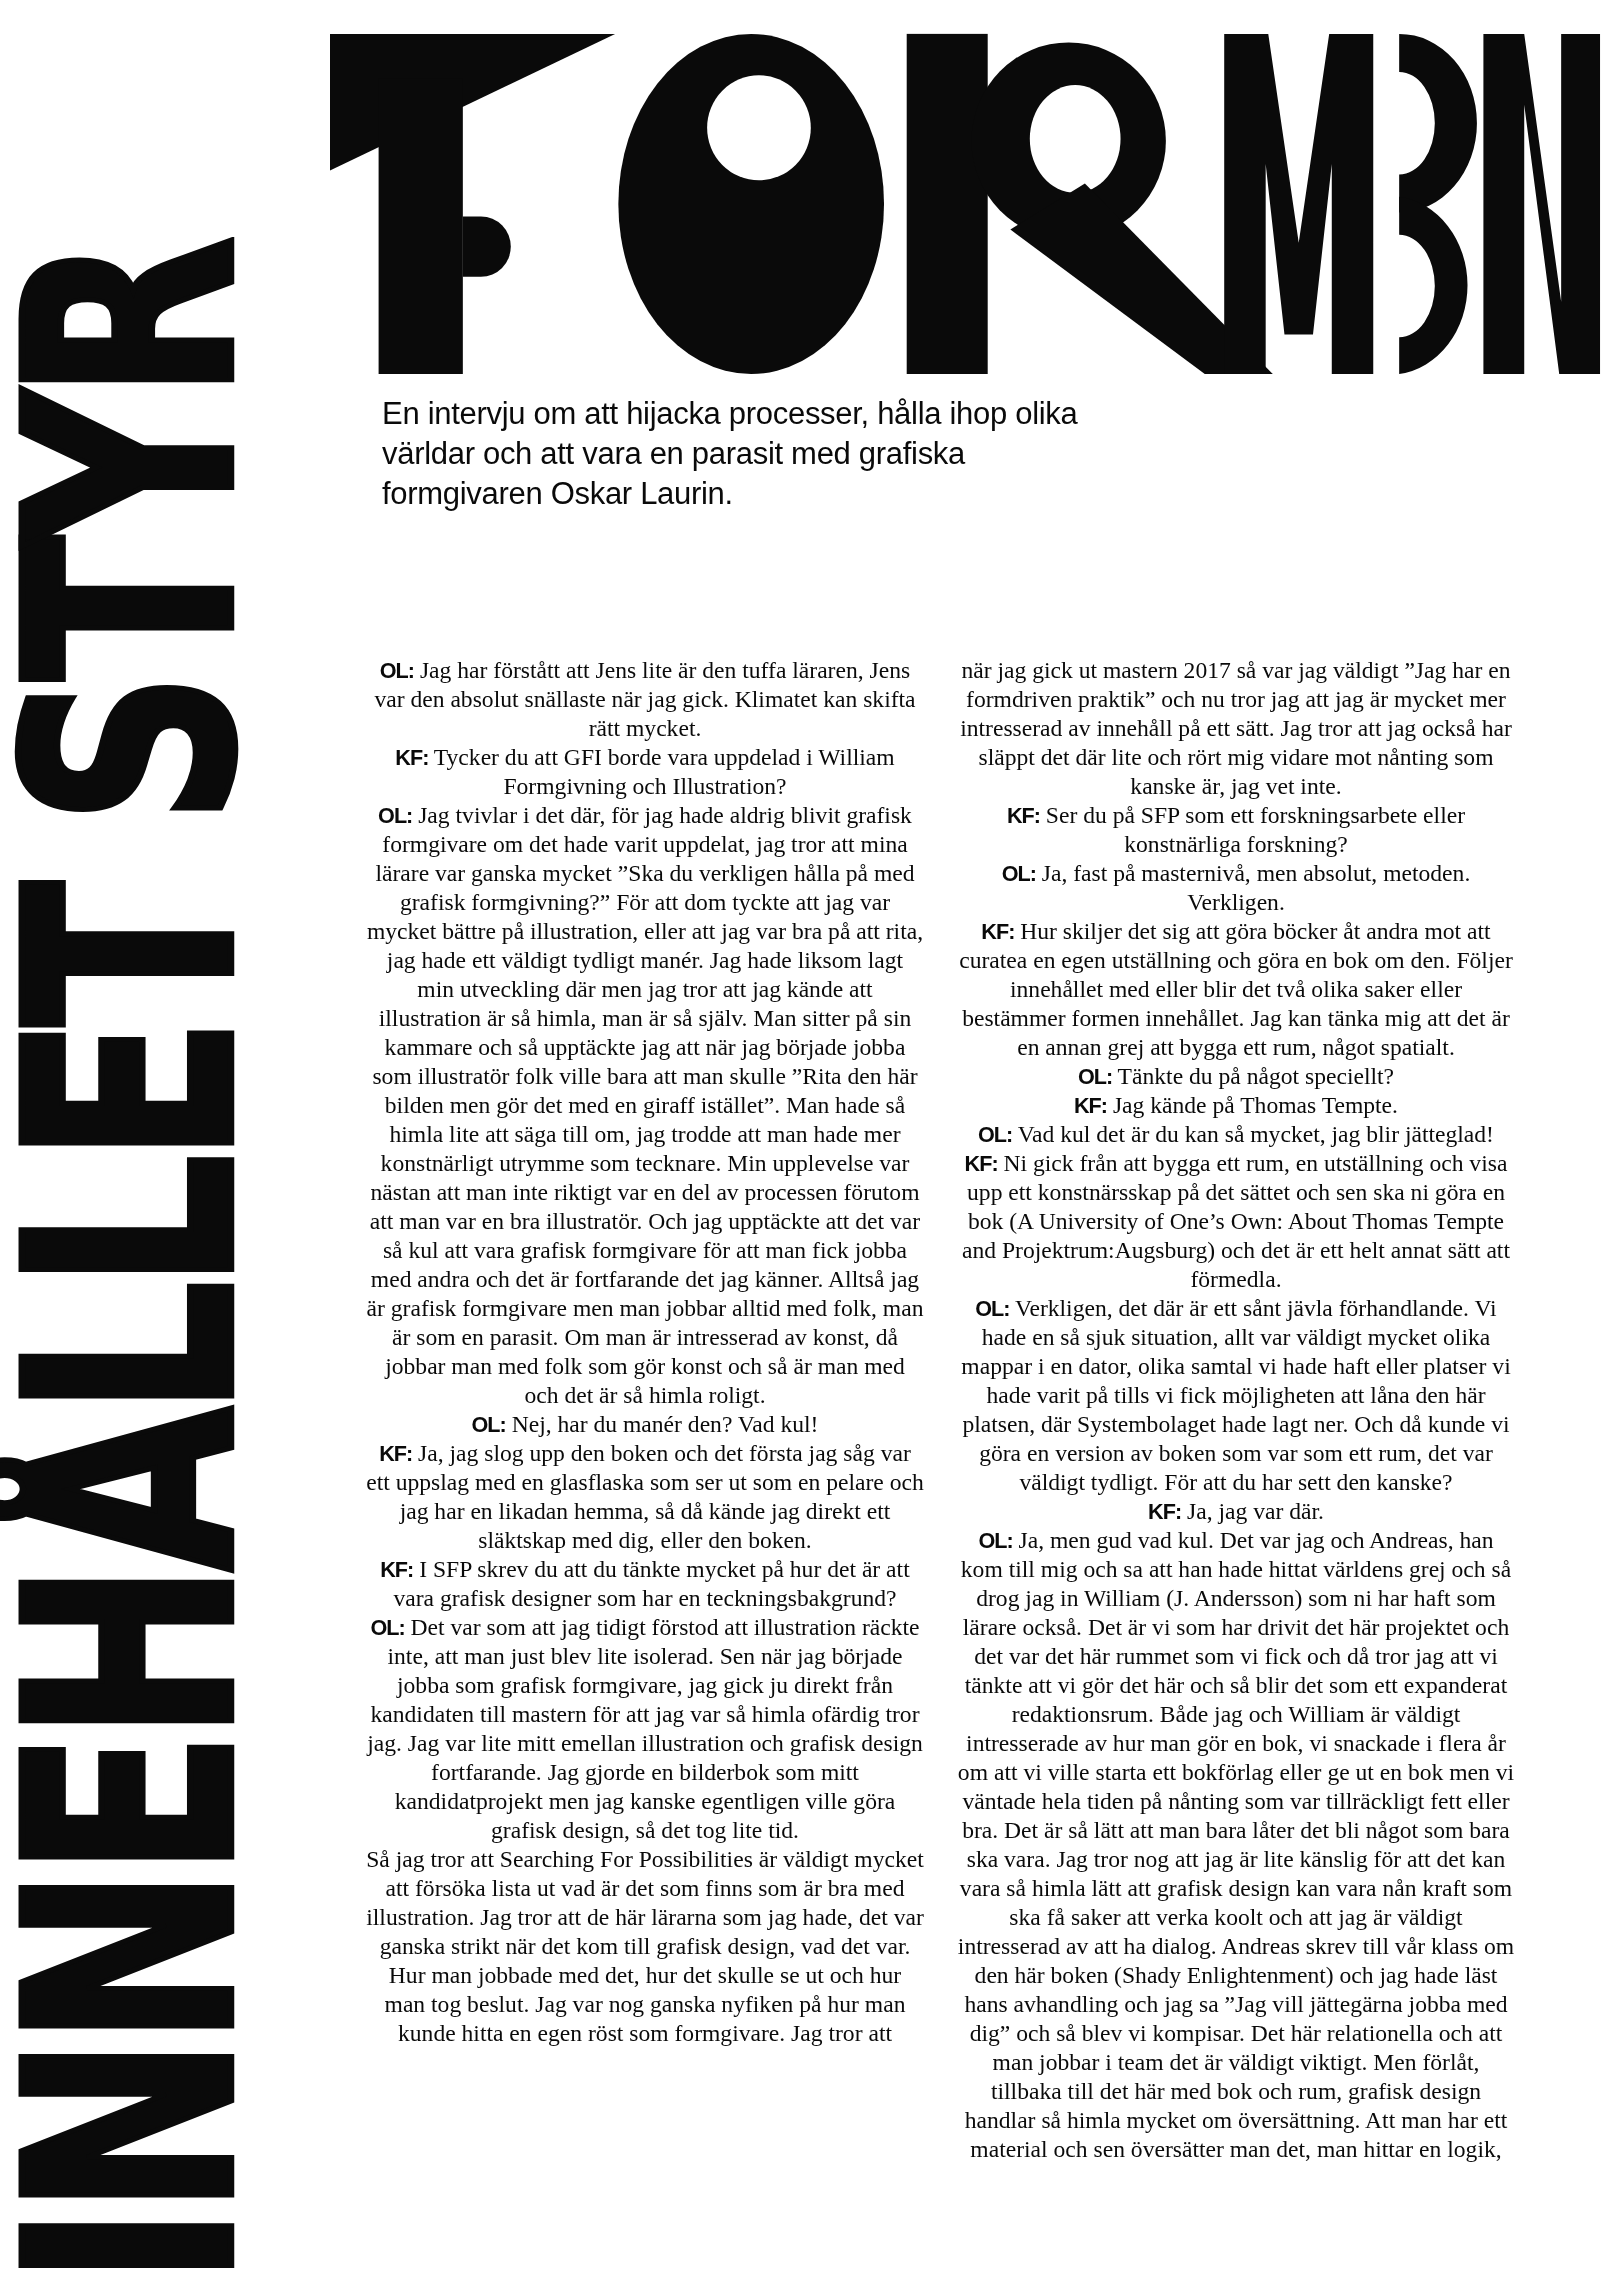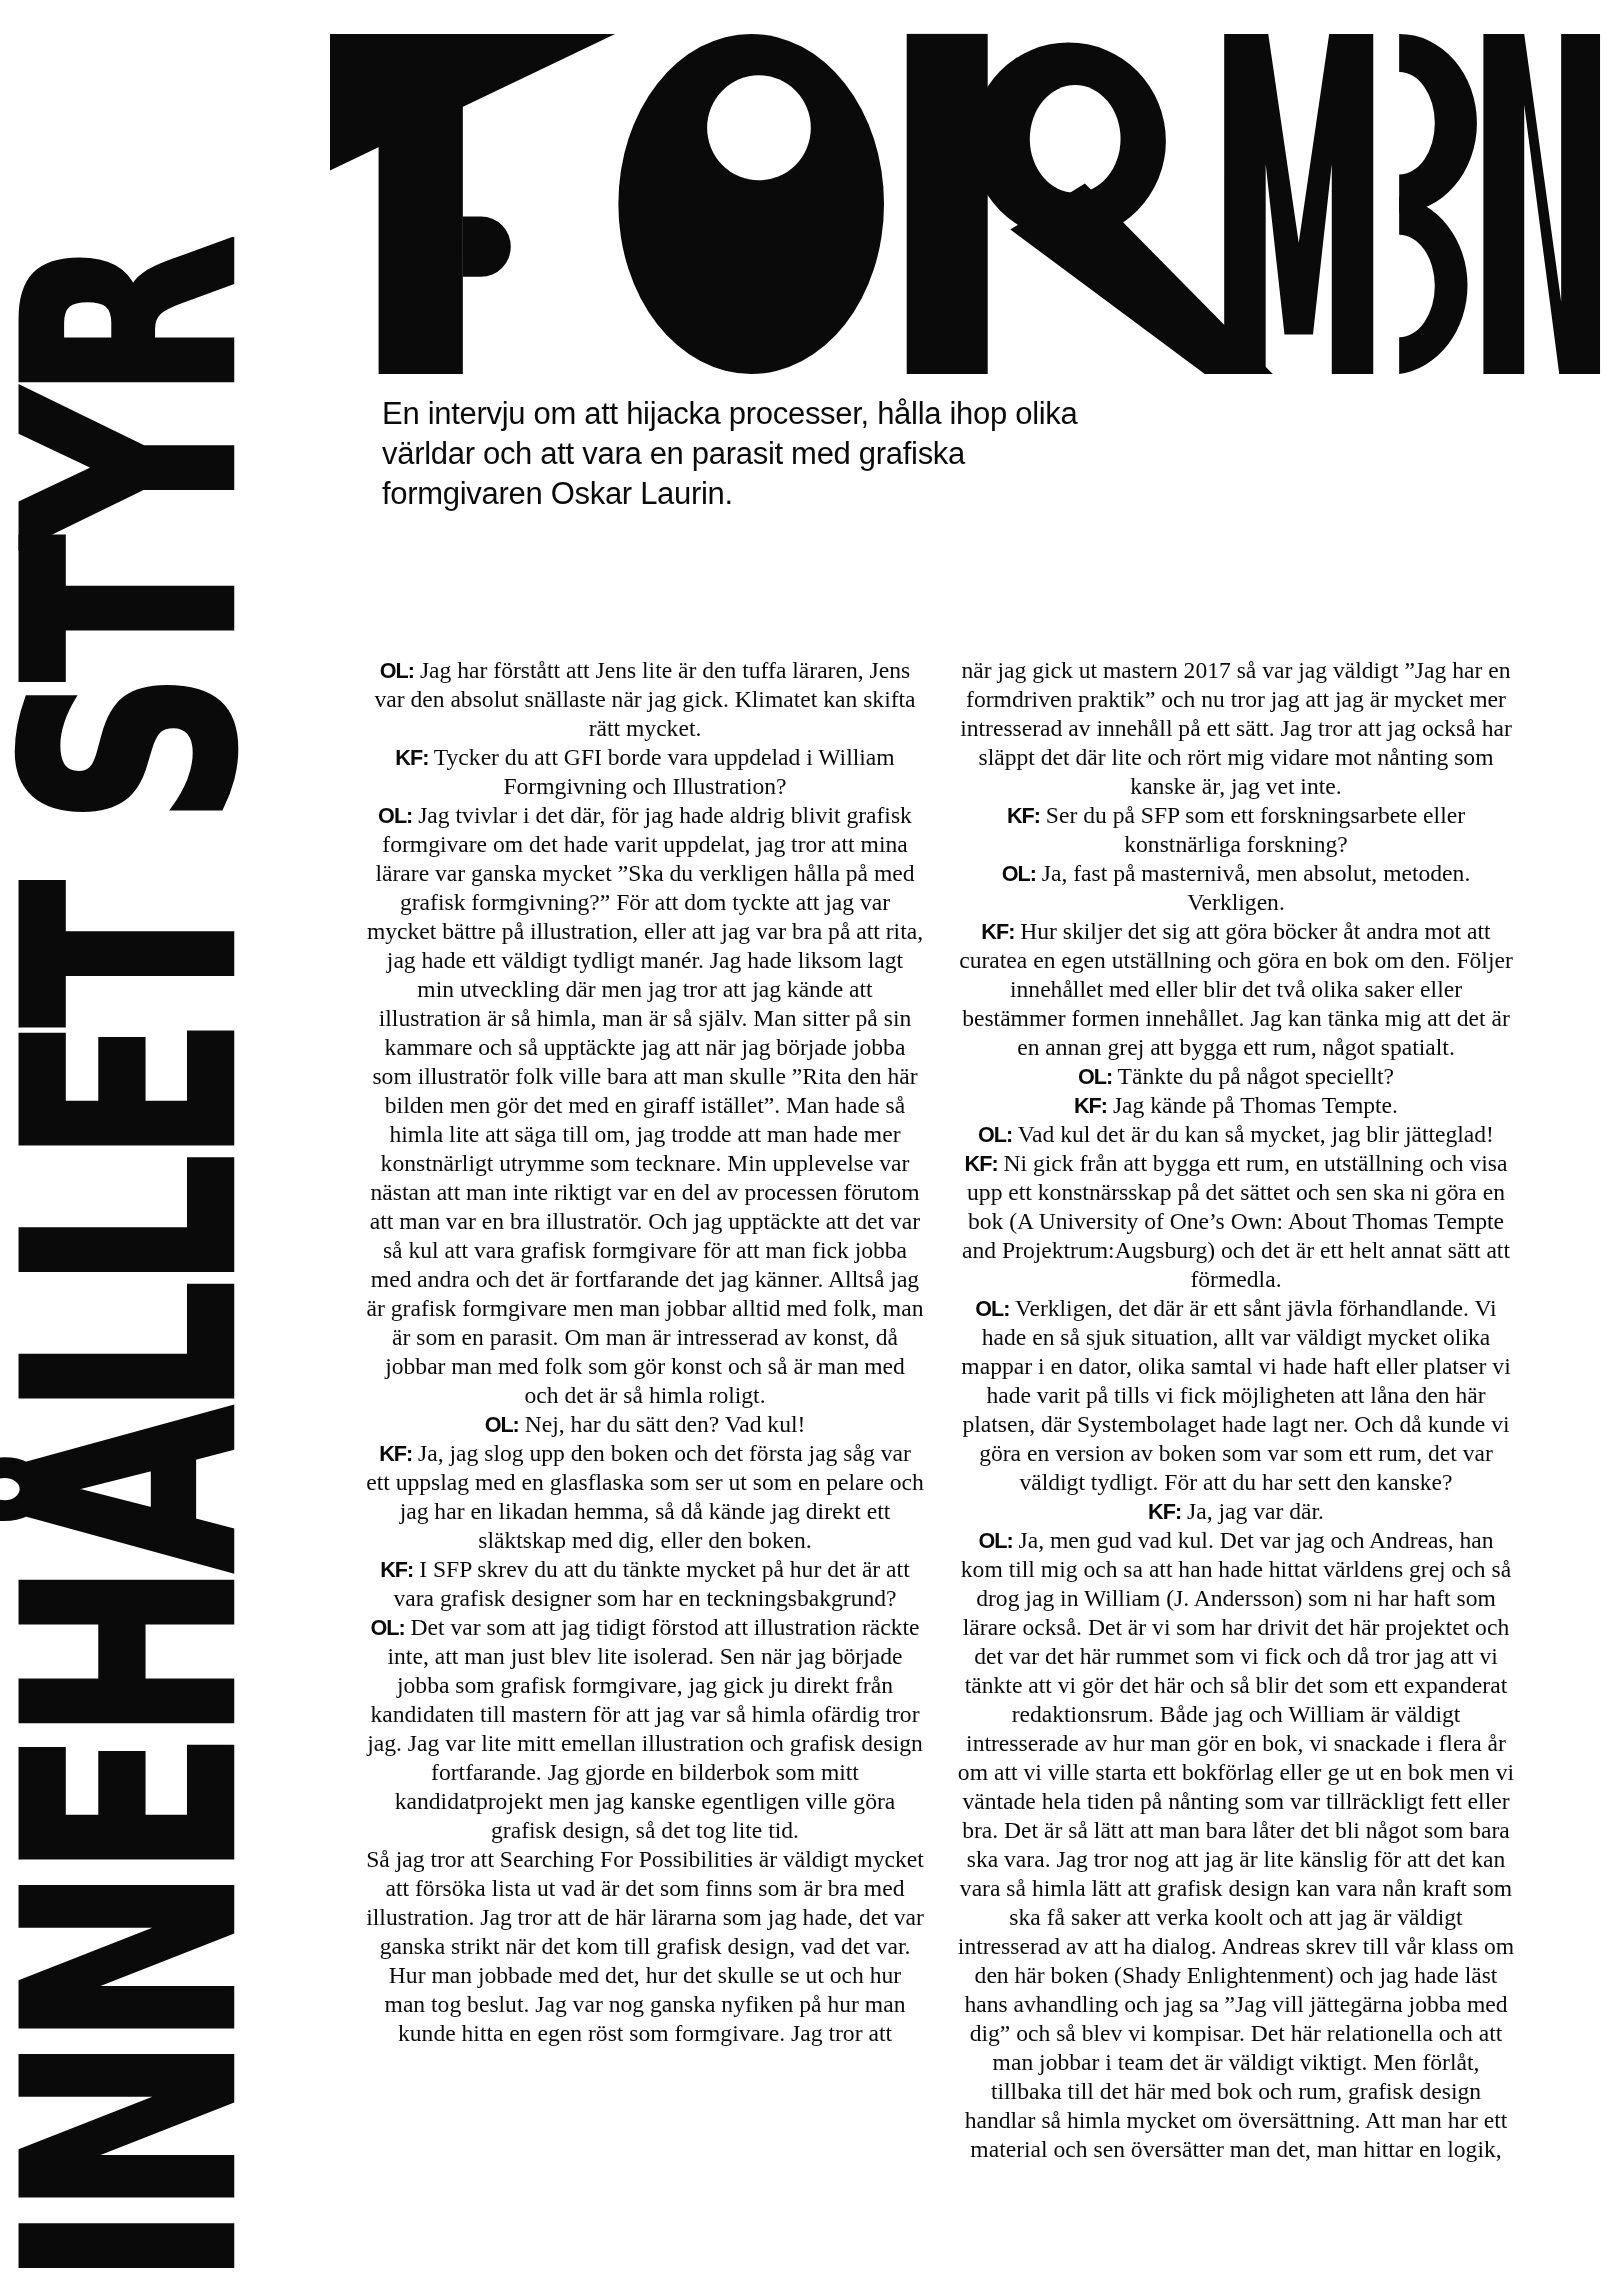--- a/index.html
+++ b/index.html
@@ -126,21 +126,21 @@
       <path class="ink" d="M1780,530 V12 H1843 L1900,420 V12 H1960 V530 H1897 L1843,120 V530 Z"></path>
     </svg>
   </div>
 
   <p class="intro">En intervju om att hijacka processer, hålla ihop olika världar och att vara en parasit med grafiska formgivaren Oskar Laurin.</p>
 
   <div class="col col-left">
       <p><span class="speaker">OL:</span> <span>Jag har förstått att Jens lite är den tuffa läraren, Jens var den absolut snällaste när jag gick. Klimatet kan skifta rätt mycket.</span></p>
       <p><span class="speaker">KF:</span> <span>Tycker du att GFI borde vara uppdelad i William Formgivning och Illustration?</span></p>
       <p><span class="speaker">OL:</span> <span>Jag tvivlar i det där, för jag hade aldrig blivit grafisk formgivare om det hade varit uppdelat, jag tror att mina lärare var ganska mycket ”Ska du verkligen hålla på med grafisk formgivning?” För att dom tyckte att jag var mycket bättre på illustration, eller att jag var bra på att rita, jag hade ett väldigt tydligt manér. Jag hade liksom lagt min utveckling där men jag tror att jag kände att illustration är så himla, man är så själv. Man sitter på sin kammare och så upptäckte jag att när jag började jobba som illustratör folk ville bara att man skulle ”Rita den här bilden men gör det med en giraff istället”. Man hade så himla lite att säga till om, jag trodde att man hade mer konstnärligt utrymme som tecknare. Min upplevelse var nästan att man inte riktigt var en del av processen förutom att man var en bra illustratör. Och jag upptäckte att det var så kul att vara grafisk formgivare för att man fick jobba med andra och det är fortfarande det jag känner. Alltså jag är grafisk formgivare men man jobbar alltid med folk, man är som en parasit. Om man är intresserad av konst, då jobbar man med folk som gör konst och så är man med och det är så himla roligt.</span></p>
-      <p><span class="speaker">OL:</span> <span>Nej, har du sätt den? Vad kul!</span></p>
+      <p><span class="speaker">OL:</span> <span>Nej, har du manér den? Vad kul!</span></p>
       <p><span class="speaker">KF:</span> <span>Ja, jag slog upp den boken och det första jag såg var ett uppslag med en glasflaska som ser ut som en pelare och jag har en likadan hemma, så då kände jag direkt ett släktskap med dig, eller den boken.</span></p>
       <p><span class="speaker">KF:</span> <span>I SFP skrev du att du tänkte mycket på hur det är att vara grafisk designer som har en teckningsbakgrund?</span></p>
       <p><span class="speaker">OL:</span> <span>Det var som att jag tidigt förstod att illustration räckte inte, att man just blev lite isolerad. Sen när jag började jobba som grafisk formgivare, jag gick ju direkt från kandidaten till mastern för att jag var så himla ofärdig tror jag. Jag var lite mitt emellan illustration och grafisk design fortfarande. Jag gjorde en bilderbok som mitt kandidatprojekt men jag kanske egentligen ville göra grafisk design, så det tog lite tid.</span></p>
       <p><span>Så jag tror att Searching For Possibilities är väldigt mycket att försöka lista ut vad är det som finns som är bra med illustration. Jag tror att de här lärarna som jag hade, det var ganska strikt när det kom till grafisk design, vad det var. Hur man jobbade med det, hur det skulle se ut och hur man tog beslut. Jag var nog ganska nyfiken på hur man kunde hitta en egen röst som formgivare. Jag tror att</span></p>
     </div>
   <div class="col col-right">
       <p><span>när jag gick ut mastern 2017 så var jag väldigt ”Jag har en formdriven praktik” och nu tror jag att jag är mycket mer intresserad av innehåll på ett sätt. Jag tror att jag också har släppt det där lite och rört mig vidare mot nånting som kanske är, jag vet inte.</span></p>
       <p><span class="speaker">KF:</span> <span>Ser du på SFP som ett forskningsarbete eller konstnärliga forskning?</span></p>
       <p><span class="speaker">OL:</span> <span>Ja, fast på masternivå, men absolut, metoden. Verkligen.</span></p>
       <p><span class="speaker">KF:</span> <span>Hur skiljer det sig att göra böcker åt andra mot att curatea en egen utställning och göra en bok om den. Följer innehållet med eller blir det två olika saker eller bestämmer formen innehållet. Jag kan tänka mig att det är en annan grej att bygga ett rum, något spatialt.</span></p>

